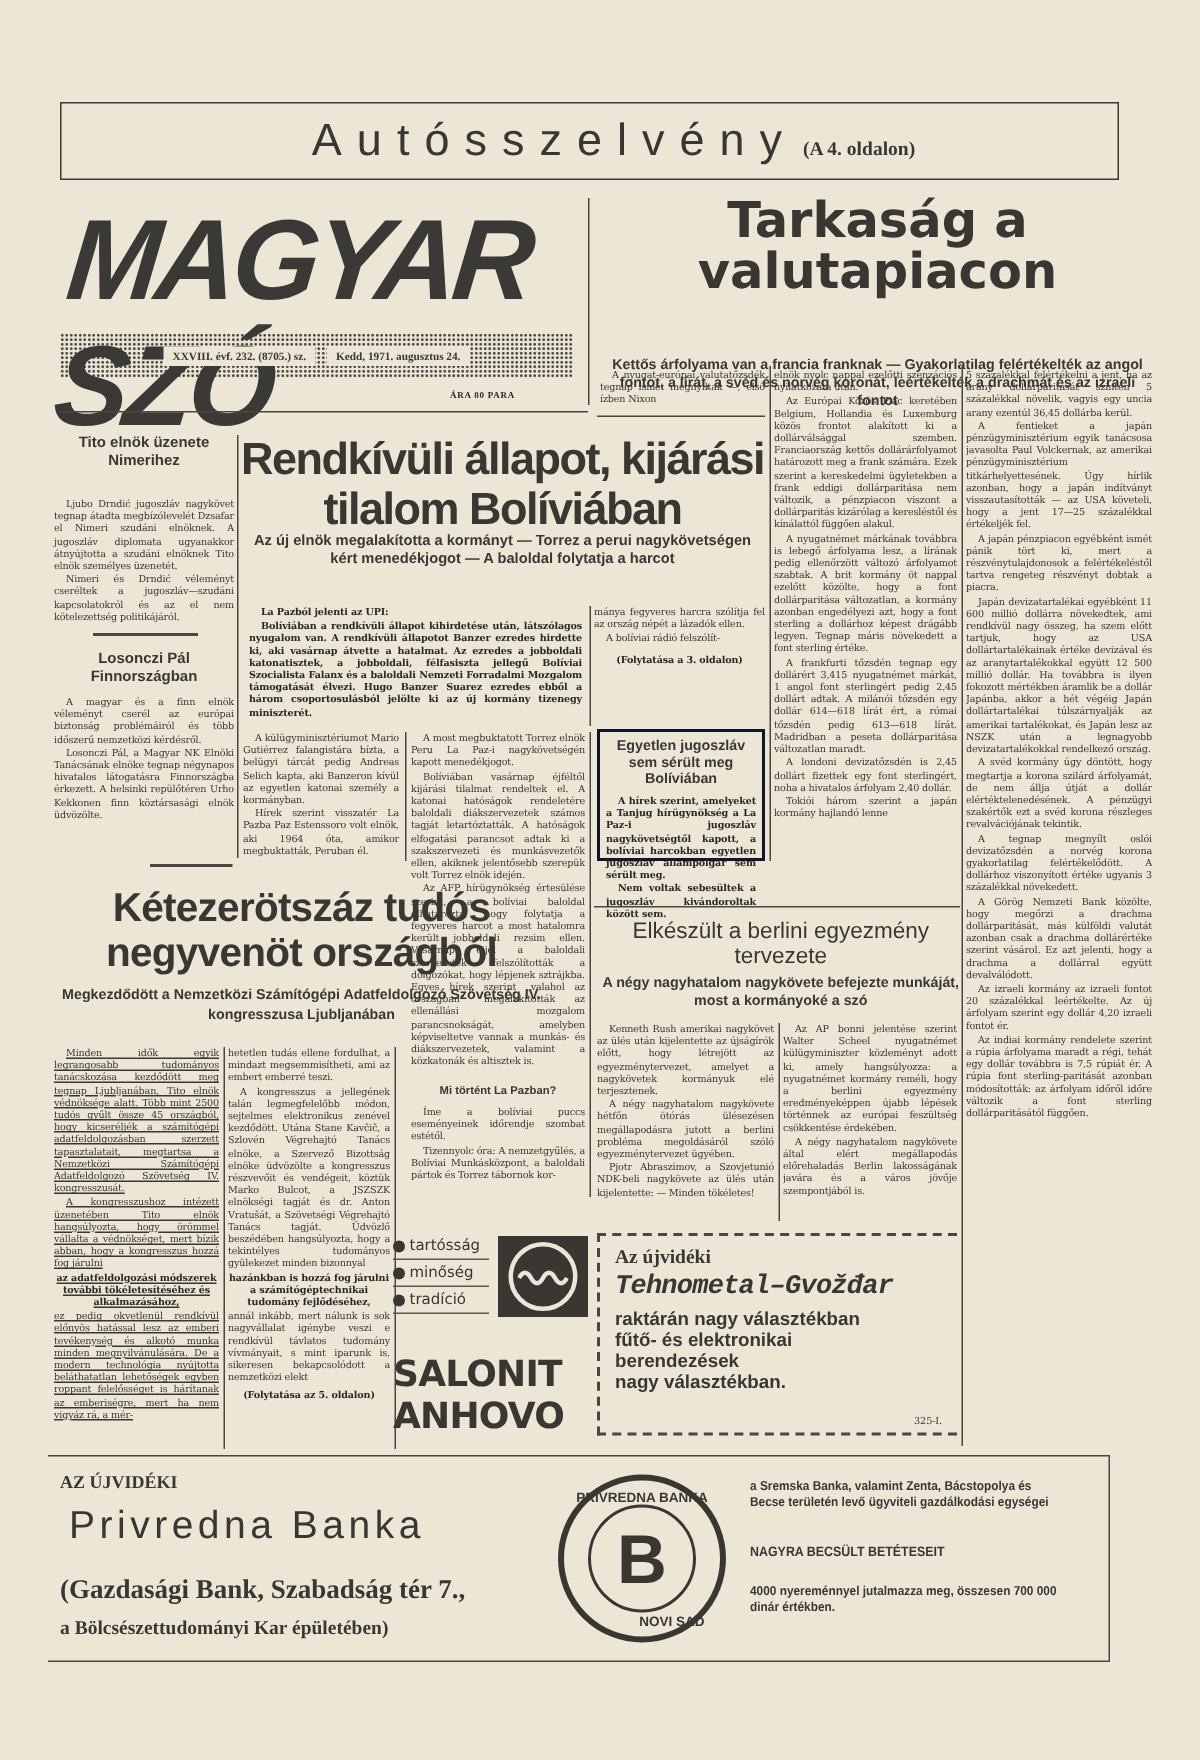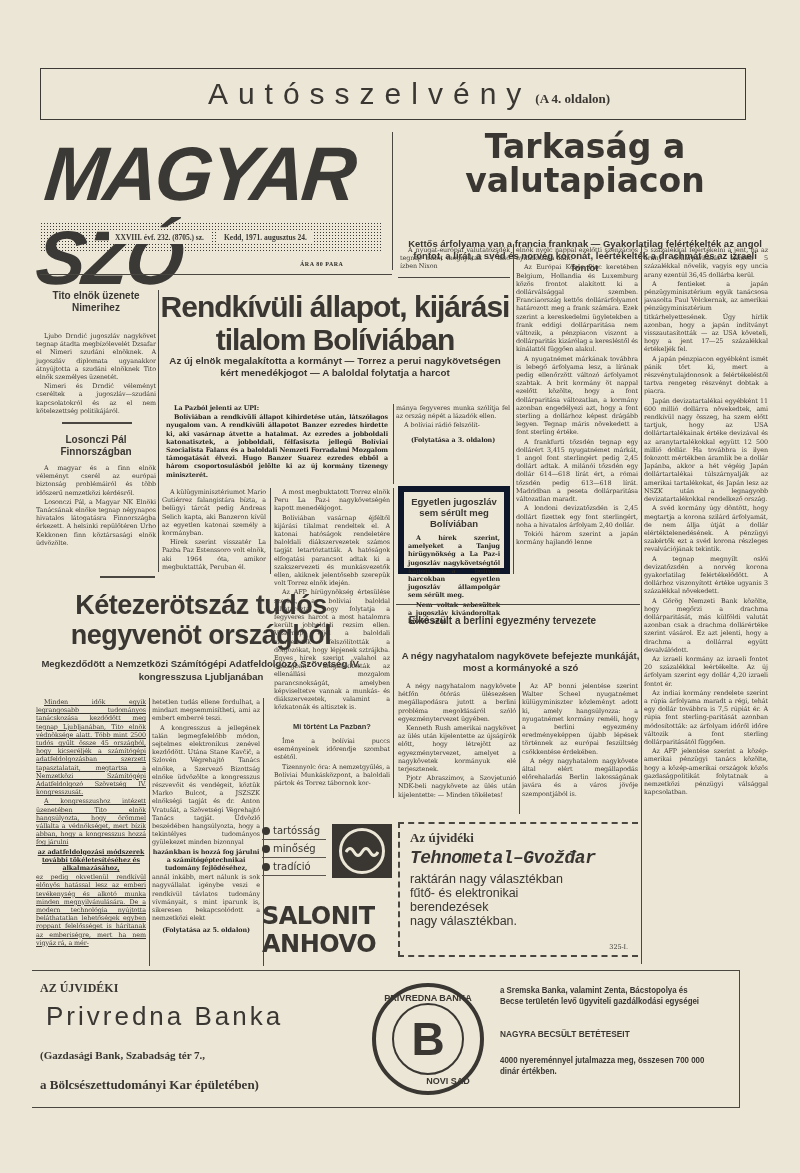--- a/index.html
+++ b/index.html
@@ -94,23 +94,23 @@
     font-size: 27px; line-height: 30px; letter-spacing: -0.5px; color: #3a3733;
   }
   #ljub-sub {
     left: 36px; top: 658px; width: 330px; text-align: center;
     font-family: "Liberation Sans", sans-serif; font-weight: bold;
     font-size: 9.5px; line-height: 12.5px; color: #3a3733;
   }
 
   
   #berl-head {
-    left: 380px; top: 612px; width: 245px; text-align: center;
-    font-family: "Liberation Sans", sans-serif; font-weight: bold;
-    font-size: 10px; line-height: 17px; color: #3a3733;
+    left: 398px; top: 612px; width: 245px; text-align: center;
+    font-family: "Liberation Sans", sans-serif; font-weight: normal;
+    font-size: 15px; line-height: 17px; color: #3a3733;
   }
   #berl-sub {
     left: 398px; top: 650px; width: 245px; text-align: center;
     font-family: "Liberation Sans", sans-serif; font-weight: bold;
     font-size: 9.5px; line-height: 12px; color: #3a3733;
   }
 
   
   #salonit { left: 262px; top: 822px; width: 130px; height: 140px; }
   .sal-item { font-family: "DejaVu Sans", sans-serif; font-size: 10px; color: #3a3733; display: flex; align-items: center; gap: 3px; border-bottom: 1px solid #5a564f; height: 18px; width: 64px; }
@@ -120,31 +120,31 @@
   #sal-name { position: absolute; top: 80px; left: 0; font-family: "DejaVu Sans", sans-serif; font-weight: bold; font-size: 24px; line-height: 28px; color: #3a3733; letter-spacing: -0.5px; }
 
   
   #tehno {
   left: 398px; top: 822px; width: 240px; height: 135px;
   border-top: 2px dashed #4a4640; border-bottom: 2px dashed #4a4640; border-left: 2px dashed #4a4640;
   padding: 6px 10px;
   }
   #tehno .t1 { font-family: "Liberation Serif", serif; font-weight: bold; font-size: 13px; color: #3a3733; }
   #tehno .t2 { font-family: Liberation Mono, monospace; font-weight: bold; font-style: italic; font-size: 18px; color: #3a3733; margin: 2px 0 4px; letter-spacing: -0.5px; }
-  #tehno .t3 { font-family: "Liberation Sans", sans-serif; font-weight: normal; font-size: 12.5px; line-height: 14px; color: #3a3733; }
+  #tehno .t3 { font-family: "Liberation Sans", sans-serif; font-weight: bold; font-size: 12.5px; line-height: 14px; color: #3a3733; }
   #tehno .code { position: absolute; right: 10px; bottom: 4px; font-size: 6.5px; }
 
   
   #bank {
     left: 32px; top: 970px; width: 708px; height: 138px;
     border-top: 1.5px solid #4a4640; border-bottom: 1.5px solid #4a4640; border-right: 1.5px solid #4a4640;
   }
   #bank .b1 { position: absolute; left: 8px; top: 10px; font-weight: bold; font-size: 12px; color: #3a3733; }
   #bank .b2 { position: absolute; left: 14px; top: 30px; font-family: "Liberation Sans", sans-serif; font-size: 26px; letter-spacing: 3px; color: #3a3733; }
-  #bank .b3 { position: absolute; left: 8px; top: 78px; font-weight: bold; font-size: 11px; color: #3a3733; }
+  #bank .b3 { position: absolute; left: 8px; top: 78px; font-weight: bold; font-size: 18px; color: #3a3733; }
   #bank .b4 { position: absolute; left: 8px; top: 106px; font-weight: bold; font-size: 13px; color: #3a3733; }
   #bank-logo {
     position: absolute; left: 340px; top: 12px; width: 112px; height: 112px; border-radius: 50%;
     border: 4px solid #3a3733; display:flex; align-items:center; justify-content:center;
   }
   #bank-logo .inner { width: 72px; height: 72px; border-radius: 50%; border: 2px solid #3a3733; display:flex; align-items:center; justify-content:center; font-family:"Liberation Sans",sans-serif; font-weight:bold; font-size:46px; color:#3a3733; }
   #bank-logo .ring { position:absolute; font-family:"Liberation Sans",sans-serif; font-weight:bold; font-size:9px; color:#3a3733; }
   #bank .r { position: absolute; left: 468px; font-family: "Liberation Sans", sans-serif; font-weight: bold; font-size: 8.6px; line-height: 10.5px; color: #3a3733; width: 230px; transform: scaleX(0.92); transform-origin: left top; }
 </style>
 </head>
@@ -187,21 +187,20 @@
 <div class="abs col-text" style="left:644px; top:246px; width:124px; height:712px; overflow:hidden;">
   <p class="noind">5 százalékkal felértékelni a jent, ha az arany dollárparitását szintén 5 százalékkal növelik, vagyis egy uncia arany ezentúl 36,45 dollárba kerül.</p>
   <p>A fentieket a japán pénzügyminisztérium egyik tanácsosa javasolta Paul Volckernak, az amerikai pénzügyminisztérium titkárhelyettesének. Úgy hírlik azonban, hogy a japán indítványt visszautasították — az USA követeli, hogy a jent 17—25 százalékkal értékeljék fel.</p>
   <p>A japán pénzpiacon egyébként ismét pánik tört ki, mert a részvénytulajdonosok a felértékeléstől tartva rengeteg részvényt dobtak a piacra.</p>
   <p>Japán devizatartalékai egyébként 11 600 millió dollárra növekedtek, ami rendkívül nagy összeg, ha szem előtt tartjuk, hogy az USA dollártartalékainak értéke devizával és az aranytartalékokkal együtt 12 500 millió dollár. Ha továbbra is ilyen fokozott mértékben áramlik be a dollár Japánba, akkor a hét végéig Japán dollártartalékai túlszárnyalják az amerikai tartalékokat, és Japán lesz az NSZK után a legnagyobb devizatartalékokkal rendelkező ország.</p>
   <p>A svéd kormány úgy döntött, hogy megtartja a korona szilárd árfolyamát, de nem állja útját a dollár elértéktelenedésének. A pénzügyi szakértők ezt a svéd korona részleges revalvációjának tekintik.</p>
   <p>A tegnap megnyílt oslói devizatőzsdén a norvég korona gyakorlatilag felértékelődött. A dollárhoz viszonyított értéke ugyanis 3 százalékkal növekedett.</p>
   <p>A Görög Nemzeti Bank közölte, hogy megőrzi a drachma dollárparitását, más külföldi valutát azonban csak a drachma dollárértéke szerint vásárol. Ez azt jelenti, hogy a drachma a dollárral együtt devalválódott.</p>
   <p>Az izraeli kormány az izraeli fontot 20 százalékkal leértékelte. Az új árfolyam szerint egy dollár 4,20 izraeli fontot ér.</p>
   <p>Az indiai kormány rendelete szerint a rúpia árfolyama maradt a régi, tehát egy dollár továbbra is 7,5 rúpiát ér. A rúpia font sterling-paritását azonban módosították: az árfolyam időről időre változik a font sterling dollárparitásától függően.</p>
-  <p>Az AFP jelentése szerint a közép-amerikai pénzügyi tanács közölte, hogy a közép-amerikai országok közös gazdaságpolitikát folytatnak a nemzetközi pénzügyi válsággal kapcsolatban.</p>
 </div>
 
 <div class="abs" style="left:36px; top:290px; width:120px;">
   <div class="small-head" style="font-size:10px; line-height:12px; margin-bottom:18px;">Tito elnök üzenete Nimerihez</div>
   <div class="col-text">
     <p>Ljubo Drndić jugoszláv nagykövet tegnap átadta megbízólevelét Dzsafar el Nimeri szudáni elnöknek. A jugoszláv diplomata ugyanakkor átnyújtotta a szudáni elnöknek Tito elnök személyes üzenetét.</p>
     <p>Nimeri és Drndić véleményt cseréltek a jugoszláv—szudáni kapcsolatokról és az el nem kötelezettség politikájáról.</p>
   </div>
 </div>
 <div class="hrule" style="left:62px; top:422px; width:70px; height:2px;"></div>
@@ -217,21 +216,21 @@
 
 <div id="bol-head" class="abs">Rendkívüli állapot, kijárási tilalom Bolíviában</div>
 <div id="bol-sub" class="abs">Az új elnök megalakította a kormányt — Torrez a perui nagykövetségen kért menedékjogot — A baloldal folytatja a harcot</div>
 
 <div class="abs col-text" style="left:166px; top:404px; width:222px;">
   <p class="bold">La Pazból jelenti az UPI:</p>
   <p class="bold">Bolíviában a rendkívüli állapot kihirdetése után, látszólagos nyugalom van. A rendkívüli állapotot Banzer ezredes hirdette ki, aki vasárnap átvette a hatalmat. Az ezredes a jobboldali katonatisztek, a jobboldali, félfasiszta jellegű Bolíviai Szocialista Falanx és a baloldali Nemzeti Forradalmi Mozgalom támogatását élvezi. Hugo Banzer Suarez ezredes ebből a három csoportosulásból jelölte ki az új kormány tizenegy miniszterét.</p>
 </div>
 <div class="vrule" style="left:393px; top:404px; height:80px;"></div>
 <div class="abs col-text" style="left:396px; top:404px; width:114px;">
-  <p class="noind">mánya fegyveres munka szólítja fel az ország népét a lázadók ellen.</p>
+  <p class="noind">mánya fegyveres harcra szólítja fel az ország népét a lázadók ellen.</p>
   <p>A bolíviai rádió felszólít-</p>
   <p class="noind bold" style="text-align:center; margin-top:6px;">(Folytatása a 3. oldalon)</p>
 </div>
 
 <div class="abs col-text" style="left:162px; top:488px; width:104px;">
   <p>A külügyminisztériumot Mario Gutiérrez falangistára bízta, a belügyi tárcát pedig Andreas Selich kapta, aki Banzeron kívül az egyetlen katonai személy a kormányban.</p>
   <p>Hírek szerint visszatér La Pazba Paz Estenssoro volt elnök, aki 1964 óta, amikor megbuktatták, Peruban él.</p>
 </div>
 <div class="vrule" style="left:270px; top:488px; height:86px;"></div>
 <div class="vrule" style="left:393px; top:488px; height:310px;"></div>
@@ -241,21 +240,21 @@
   <p>Az AFP hírügynökség értesülése szerint, a bolíviai baloldal elhatározta, hogy folytatja a fegyveres harcot a most hatalomra került jobboldali rezsim ellen. Vasárnap éjjel a baloldali szervezetek felszólították a dolgozókat, hogy lépjenek sztrájkba. Egyes hírek szerint „valahol az országban” megalakították az ellenállási mozgalom parancsnokságát, amelyben képviseltetve vannak a munkás- és diákszervezetek, valamint a közkatonák és altisztek is.</p>
 </div>
 <div class="abs" style="left:274px; top:722px; width:116px;">
   <div class="small-head" style="font-size:7.5px; margin-bottom:6px;">Mi történt La Pazban?</div>
   <div class="col-text">
     <p>Íme a bolíviai puccs eseményeinek időrendje szombat estétől.</p>
     <p>Tizennyolc óra: A nemzetgyűlés, a Bolíviai Munkásközpont, a baloldali pártok és Torrez tábornok kor-</p>
   </div>
 </div>
 
-<div class="abs" style="left:398px; top:486px; width:112px; height:88px; border:6px solid #0f172a; padding:4px;">
+<div class="abs" style="left:398px; top:486px; width:112px; height:88px; border:2px solid #0f172a; padding:4px;">
   <div class="small-head" style="font-size:9.5px; line-height:11px; margin-bottom:5px;">Egyetlen jugoszláv sem sérült meg Bolíviában</div>
   <div class="col-text">
     <p class="bold">A hírek szerint, amelyeket a Tanjug hírügynökség a La Paz-i jugoszláv nagykövetségtől kapott, a bolíviai harcokban egyetlen jugoszláv állampolgár sem sérült meg.</p>
     <p class="bold">Nem voltak sebesültek a jugoszláv kivándoroltak között sem.</p>
   </div>
 </div>
 
 <div id="ljub-head" class="abs">Kétezerötszáz tudós negyvenöt országból</div>
 <div id="ljub-sub" class="abs">Megkezdődött a Nemzetközi Számítógépi Adatfeldolgozó Szövetség IV. kongresszusa Ljubljanában</div>
 
@@ -272,22 +271,22 @@
   <p class="noind bold" style="text-align:center;">hazánkban is hozzá fog járulni a számítógéptechnikai tudomány fejlődéséhez,</p>
   <p class="noind">annál inkább, mert nálunk is sok nagyvállalat igénybe veszi e rendkívül távlatos tudomány vívmányait, s mint iparunk is, sikeresen bekapcsolódott a nemzetközi elekt</p>
   <p class="noind bold" style="text-align:center; margin-top:4px;">(Folytatása az 5. oldalon)</p>
 </div>
 <div class="vrule" style="left:263px; top:698px; height:268px;"></div>
 
 <div class="hrule" style="left:396px; top:604px; width:244px;"></div>
 <div id="berl-head" class="abs">Elkészült a berlini egyezmény tervezete</div>
 <div id="berl-sub" class="abs">A négy nagyhatalom nagykövete befejezte munkáját, most a kormányoké a szó</div>
 <div class="abs col-text" style="left:398px; top:682px; width:118px; height:134px; overflow:hidden;">
+  <p>Kenneth Rush amerikai nagykövet az ülés után kijelentette az újságírók előtt, hogy létrejött az egyezménytervezet, amelyet a nagykövetek kormányuk elé terjesztenek.</p>
   <p>A négy nagyhatalom nagykövete hétfőn ötórás ülésezésen megállapodásra jutott a berlini probléma megoldásáról szóló egyezménytervezet ügyében.</p>
-  <p>Kenneth Rush amerikai nagykövet az ülés után kijelentette az újságírók előtt, hogy létrejött az egyezménytervezet, amelyet a nagykövetek kormányuk elé terjesztenek.</p>
   <p>Pjotr Abraszimov, a Szovjetunió NDK-beli nagykövete az ülés után kijelentette: — Minden tökéletes!</p>
 </div>
 <div class="vrule" style="left:519px; top:682px; height:132px;"></div>
 <div class="abs col-text" style="left:522px; top:682px; width:116px; height:134px; overflow:hidden;">
   <p>Az AP bonni jelentése szerint Walter Scheel nyugatnémet külügyminiszter közleményt adott ki, amely hangsúlyozza: a nyugatnémet kormány reméli, hogy a berlini egyezmény eredményeképpen újabb lépések történnek az európai feszültség csökkentése érdekében.</p>
   <p>A négy nagyhatalom nagykövete által elért megállapodás előrehaladás Berlin lakosságának javára és a város jövője szempontjából is.</p>
 </div>
 
 <div id="salonit" class="abs">
   <div class="sal-item">

